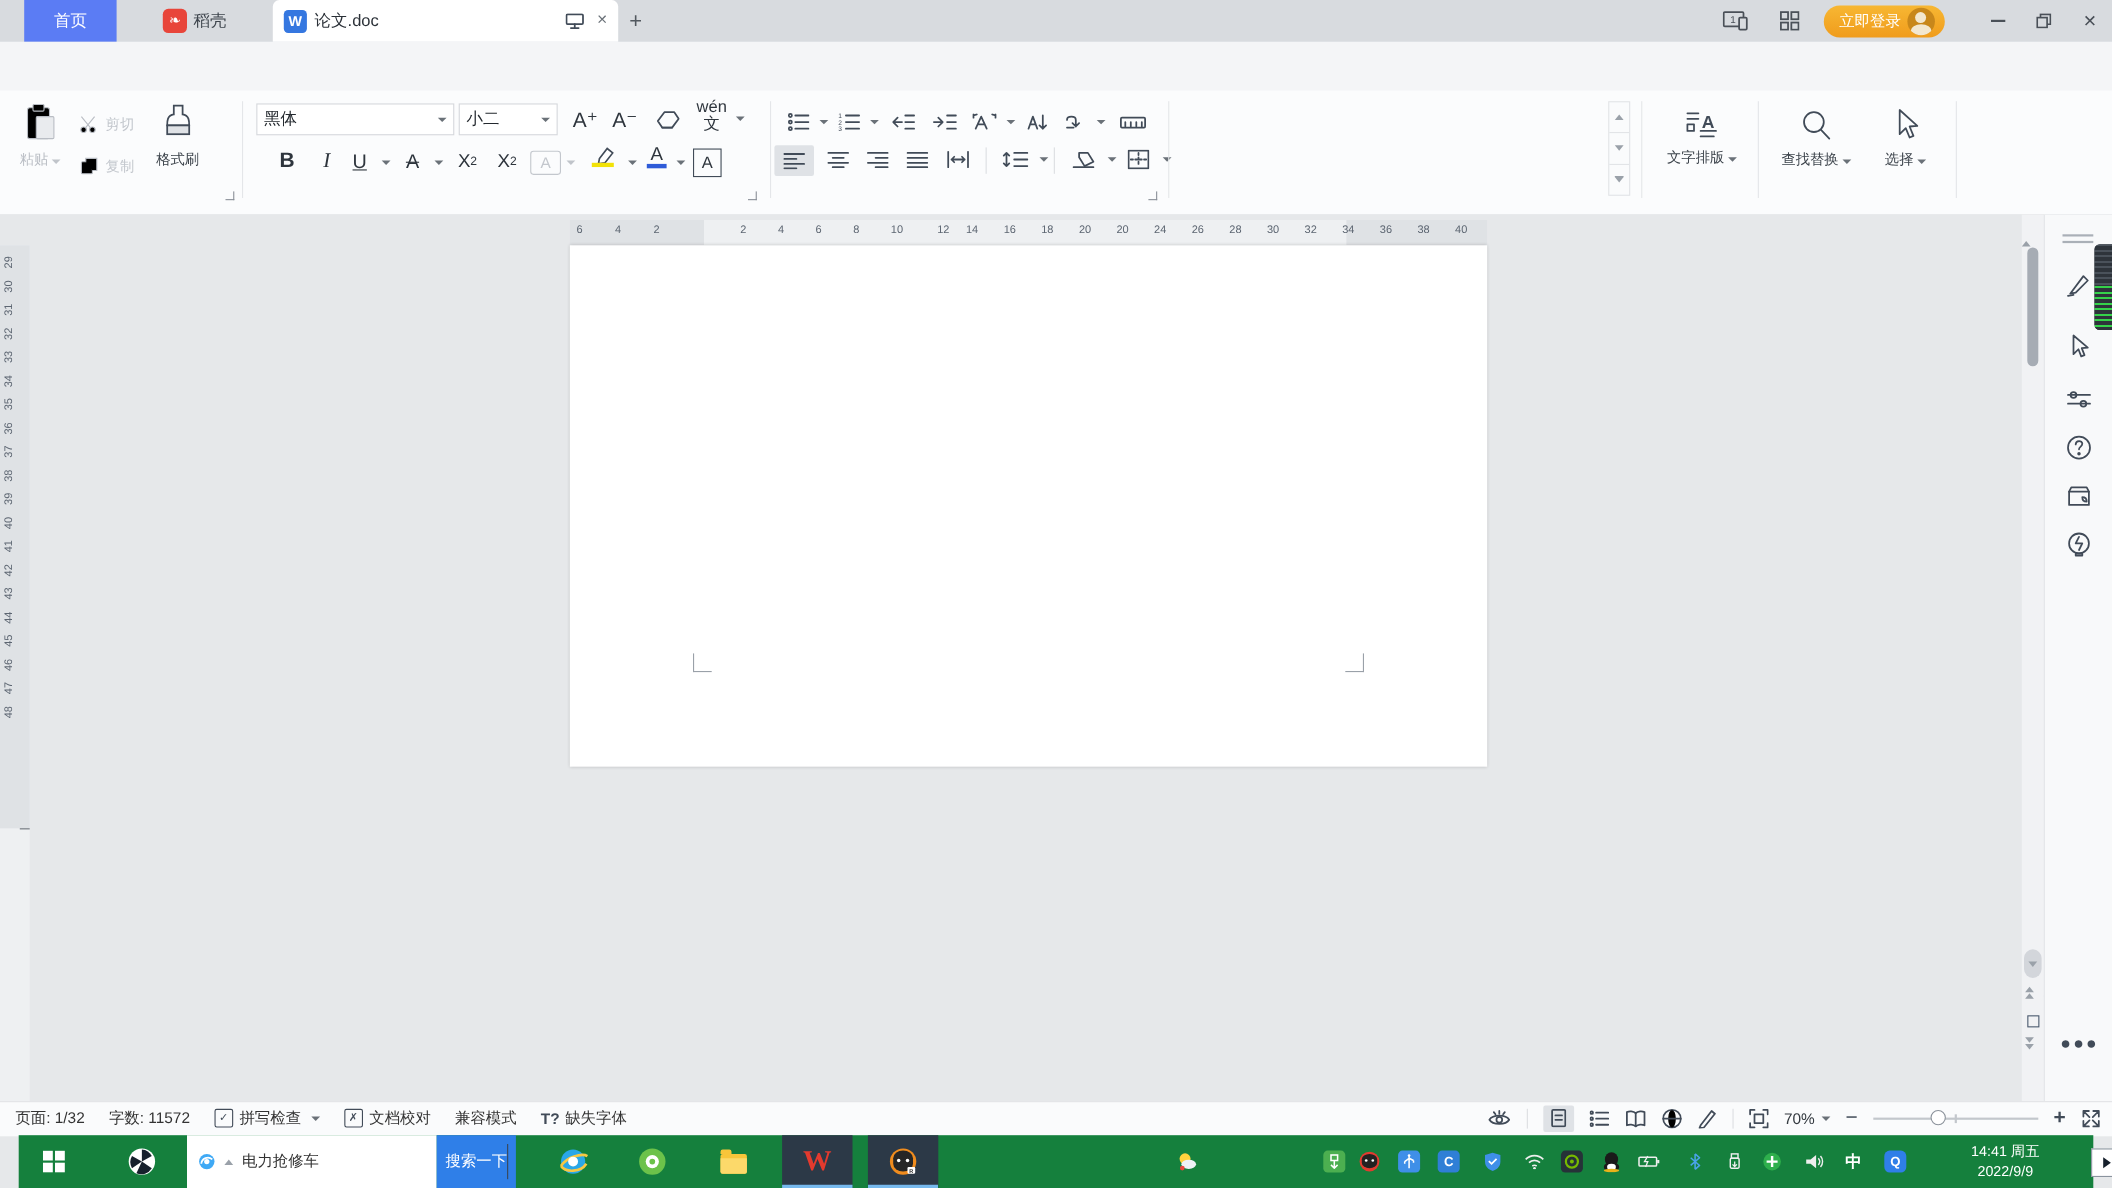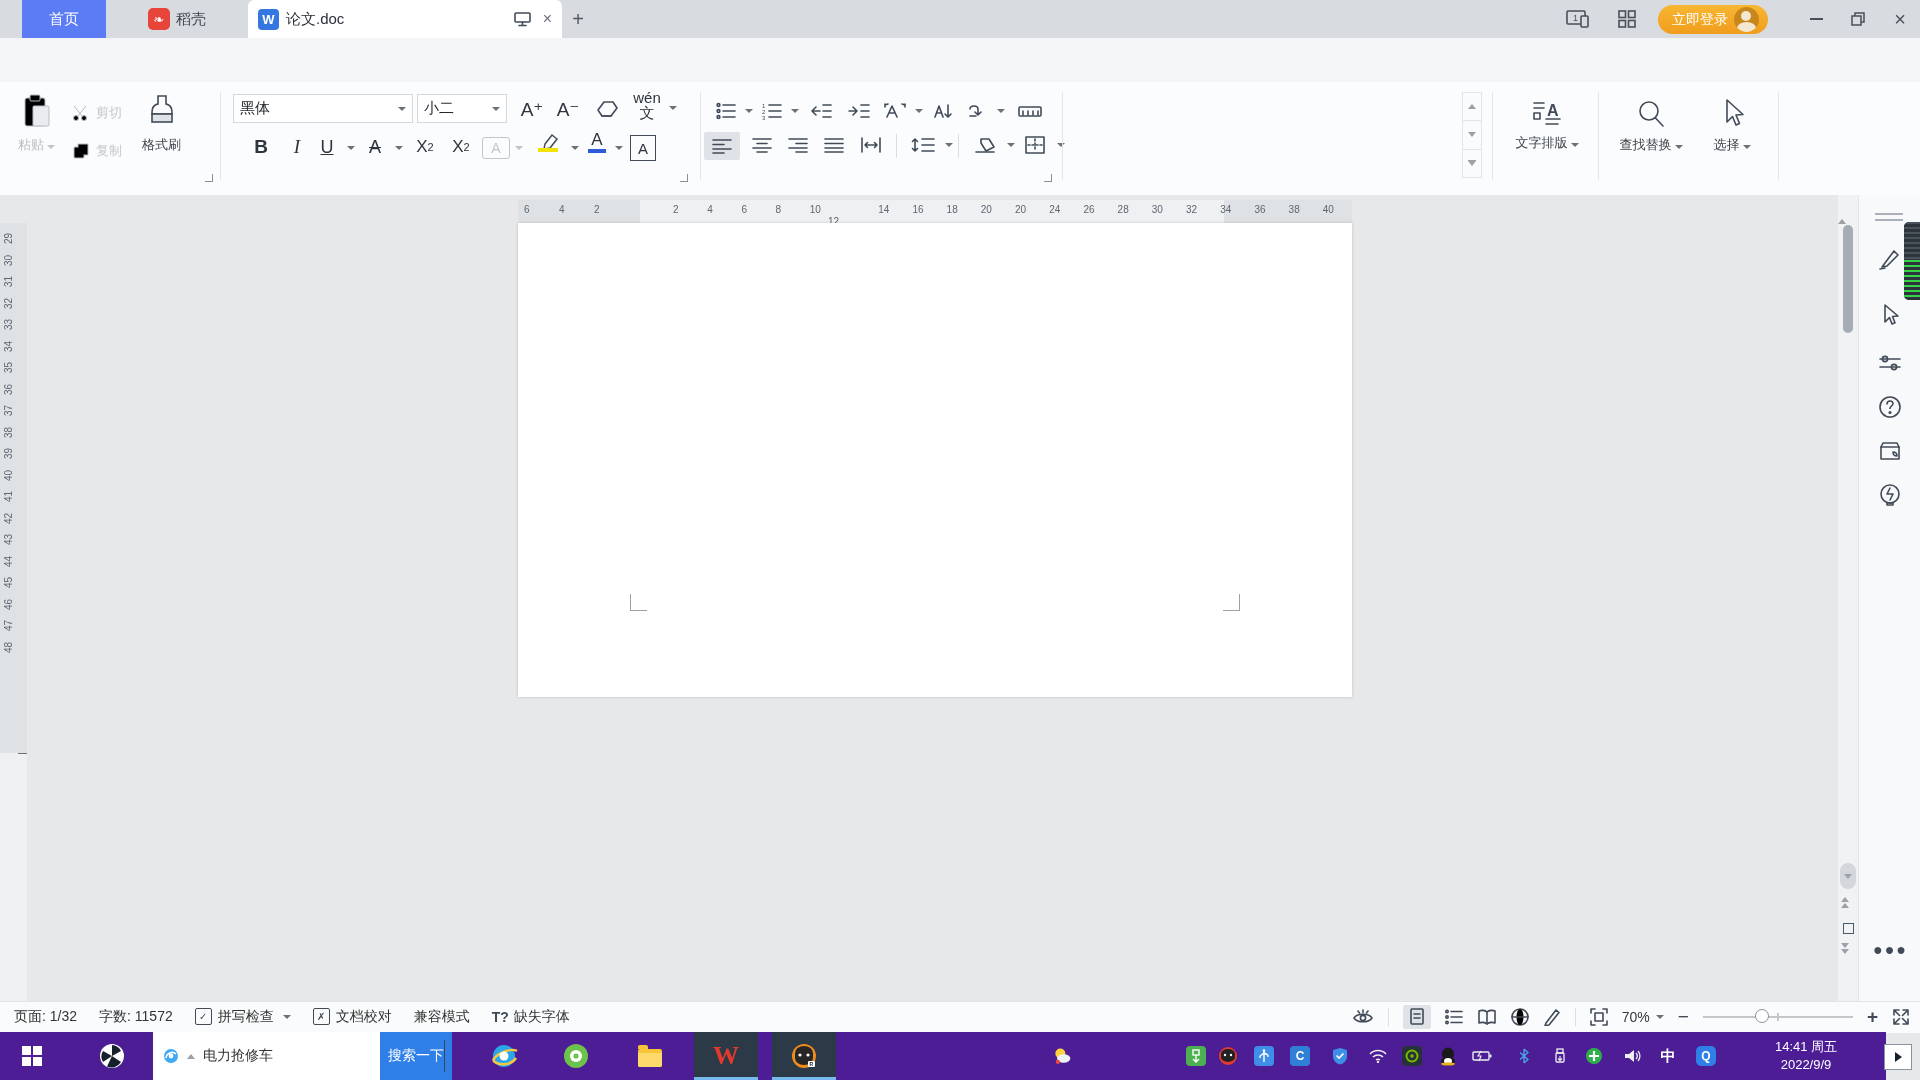--- a/index.html
+++ b/index.html
@@ -88,21 +88,21 @@
   .temp-widget .g2{height:40px;background:repeating-linear-gradient(180deg,#35d24a 0 2px,#2e343b 2px 5px);}
   
   .statusbar{left:0;top:1001px;width:1920px;height:31px;background:#fafbfc;border-top:1px solid #e1e3e6;font-size:13px;color:#33393f;}
   .sb-left{left:14px;top:1001px;height:31px;gap:22px;}
   .sb-right{top:1001px;height:31px;right:10px;gap:14px;position:absolute;display:flex;align-items:center;}
   .boxico{width:15px;height:15px;border:1.4px solid #414b58;border-radius:2px;display:flex;align-items:center;justify-content:center;font-size:10px;color:#414b58;}
   .zoom-track{width:150px;height:2px;background:#c3c7cc;position:relative;}
   .zoom-tick{position:absolute;left:74px;top:-3px;width:2px;height:8px;background:#c3c7cc;}
   .zoom-handle{position:absolute;left:52px;top:-7px;width:14px;height:14px;border-radius:50%;background:#fff;border:1.6px solid #8b929b;box-sizing:border-box;}
   
-  .taskbar{left:0;top:1032px;width:1886px;height:48px;background:#4c1d95;color:#fff;}
+  .taskbar{left:17px;top:1032px;width:1886px;height:48px;background:#15803d;color:#fff;}
   .tb-ico{height:48px;display:flex;align-items:center;justify-content:center;position:absolute;top:0;}
   .tb-active{background:#2c3947;box-shadow:inset 0 -3px 0 #76b9ed;}
   .tsearch{position:absolute;left:153px;top:0;height:48px;display:flex;}
   .tsearch .field{width:207px;background:#fff;color:#333;display:flex;align-items:center;gap:8px;padding:0 10px;font-size:14px;}
   .tsearch .go{width:72px;background:#2f7fe8;color:#fff;display:flex;align-items:center;justify-content:center;font-size:14px;}
   .tray-ico{position:absolute;top:14px;width:20px;height:20px;border-radius:4px;display:flex;align-items:center;justify-content:center;font-size:12px;font-weight:bold;}
   .clock{position:absolute;left:1752px;top:6px;width:108px;text-align:center;font-size:13px;line-height:18px;color:#fff;}
   .showdesk{position:absolute;left:1884px;top:12px;width:26px;height:24px;border:1px solid #8a939e;background:#fff;display:flex;align-items:center;justify-content:center;}
   .folder{width:24px;height:18px;background:#f8c53a;border-radius:2px;position:relative;margin-top:4px;}
   .folder::before{content:"";position:absolute;top:-4px;left:0;width:10px;height:4px;background:#f8c53a;border-radius:2px 2px 0 0;}
@@ -532,21 +532,21 @@
       <div class="margin" style="left:706px;width:128px;"></div>
       <div id="hruler-nums">
           <span class="rnum" style="left: 6px;">6</span>
           <span class="rnum" style="left: 41px;">4</span>
           <span class="rnum" style="left: 76px;">2</span>
           <span class="rnum" style="left: 155px;">2</span>
           <span class="rnum" style="left: 189.2px;">4</span>
           <span class="rnum" style="left: 223.4px;">6</span>
           <span class="rnum" style="left: 257.6px;">8</span>
           <span class="rnum" style="left: 291.8px;">10</span>
-          <span class="rnum" style="left: 310px; margin-top: 12px;">12</span>
+          <span class="rnum" style="left: 334px;">12</span>
           <span class="rnum" style="left: 360.2px;">14</span>
           <span class="rnum" style="left: 394.4px;">16</span>
           <span class="rnum" style="left: 428.6px;">18</span>
           <span class="rnum" style="left: 462.8px;">20</span>
           <span class="rnum" style="left: 497px;">20</span>
           <span class="rnum" style="left: 531.2px;">24</span>
           <span class="rnum" style="left: 565.4px;">26</span>
           <span class="rnum" style="left: 599.6px;">28</span>
           <span class="rnum" style="left: 633.8px;">30</span>
           <span class="rnum" style="left: 668px;">32</span>

